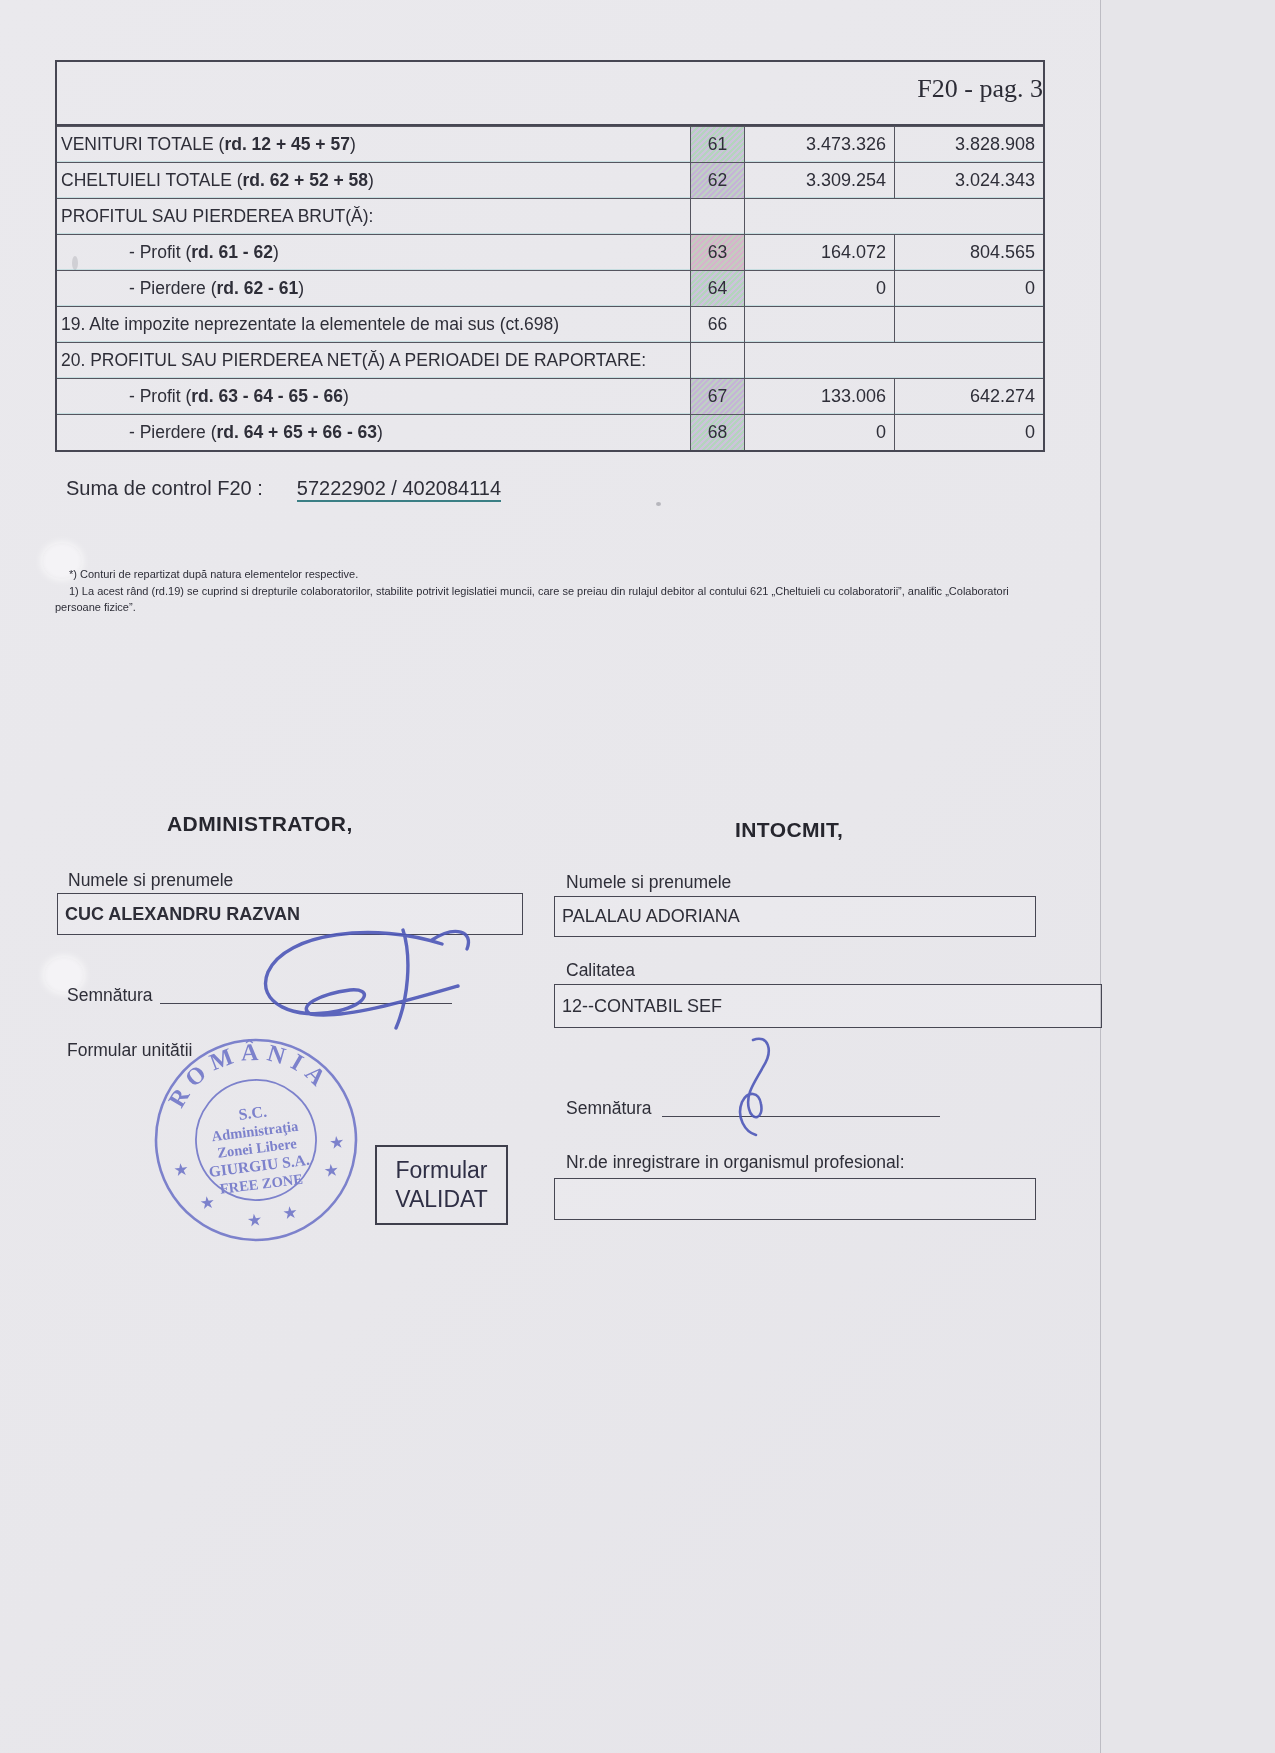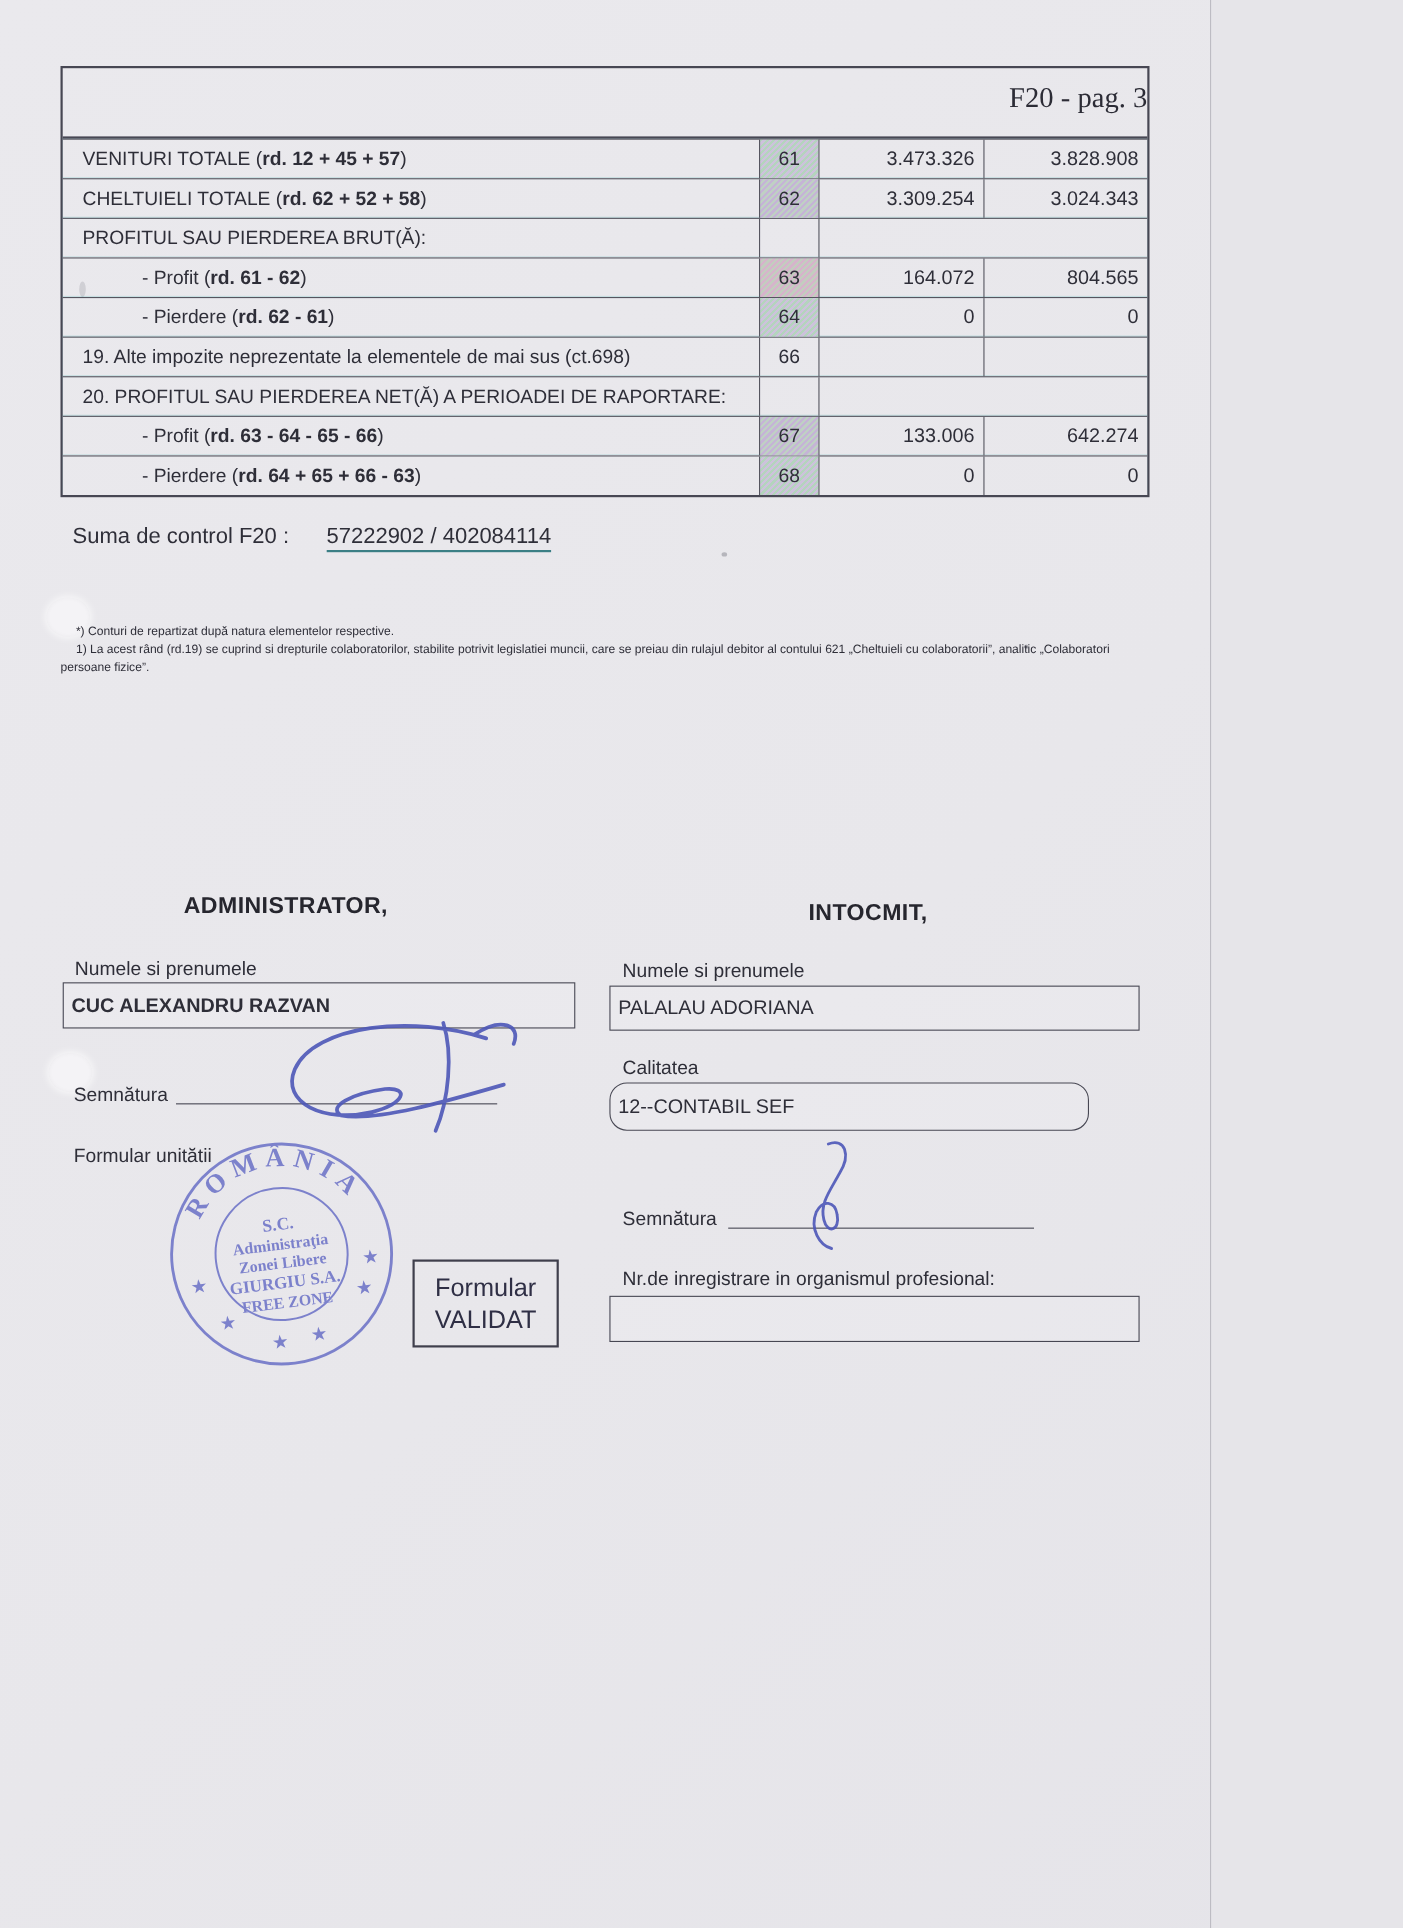--- a/index.html
+++ b/index.html
@@ -15,21 +15,21 @@
   .hole{position:absolute;width:40px;height:36px;border-radius:50%;background:#f4f3f6;box-shadow:0 0 8px rgba(255,255,255,.9), inset 0 0 5px rgba(0,0,0,.04);}
   .speck{position:absolute;background:rgba(90,90,100,.35);border-radius:50%;}
 
   
   .f20-table{position:absolute;left:55px;top:60px;width:990px;border:2px solid #474753;box-sizing:border-box;}
   .thead{position:relative;height:62px;border-bottom:2px solid #474753;}
   .thead .title{position:absolute;right:0;top:12px;font-family:Liberation Serif, serif;font-size:26px;color:#2c2c36;}
   .trow{display:grid;grid-template-columns:633px 55px 149px auto;height:35px;border-top:1px solid #55555f;box-shadow:0 -1px 0 rgba(0,160,160,.15);}
   .trow:first-of-type{border-top:none;box-shadow:none;}
   .c{box-sizing:border-box;font-size:17.5px;}
-  .c-label{display:flex;align-items:center;padding-left:18px;white-space:nowrap;overflow:hidden;}
+  .c-label{display:flex;align-items:center;padding-left:4px;white-space:nowrap;overflow:hidden;}
   .c-label.indent{padding-left:72px;}
   .c-label b{font-weight:bold;}
   .c-rd{border-left:1px solid #55555f;border-right:1px solid #55555f;display:flex;align-items:center;justify-content:center;}
   .c-val{text-align:right;padding-right:8px;line-height:34px;font-size:18px;}
   .c-v2{border-left:1px solid #55555f;}
   .c-v2.merged{border-left:none;}
   
   .tint-green{background:repeating-linear-gradient(135deg,#b4d4bd 0 2px,#cdc2dc 2px 4px);}
   .tint-purple{background:repeating-linear-gradient(135deg,#c5b4d6 0 2px,#bfd0c4 2px 4px);}
   .tint-pink{background:repeating-linear-gradient(135deg,#d6b4cb 0 2px,#c3cdbf 2px 4px);}
@@ -234,21 +234,21 @@
   </div>
 
   <div class="validated">
     <div>Formular</div>
     <div>VALIDAT</div>
   </div>
 
   <div class="lbl" style="left:566px;top:872px;">Numele si prenumele</div>
   <div class="fbox" style="left:554px;top:896px;width:482px;height:41px;">PALALAU ADORIANA</div>
   <div class="lbl" style="left:566px;top:960px;">Calitatea</div>
-  <div class="fbox" style="left:554px;top:984px;width:436px;height:44px;border-radius:16px;">12--CONTABIL SEF</div>
+  <div class="fbox" style="left:554px;top:984px;width:548px;height:44px;">12--CONTABIL SEF</div>
   <div class="lbl" style="left:566px;top:1098px;">Semnătura</div>
   <div class="sig-line" style="left:662px;top:1098px;width:278px;height:18px;"></div>
   <div class="lbl" style="left:566px;top:1152px;">Nr.de inregistrare in organismul profesional:</div>
   <div class="fbox" style="left:554px;top:1178px;width:482px;height:42px;"></div>
 
   <svg class="ink" style="left:715px;top:1032px;" width="72" height="108" viewBox="0 0 72 108">
     <g fill="none" stroke="#4d57b8" stroke-width="2.6" stroke-linecap="round" opacity="0.9">
       <path d="M 38 8 C 53 2, 59 18, 48 35 C 40 50, 30 62, 34 77 C 37 90, 49 87, 46 72 C 44 60, 33 58, 27 70 C 21 85, 30 100, 41 103"></path>
     </g>
   </svg>

